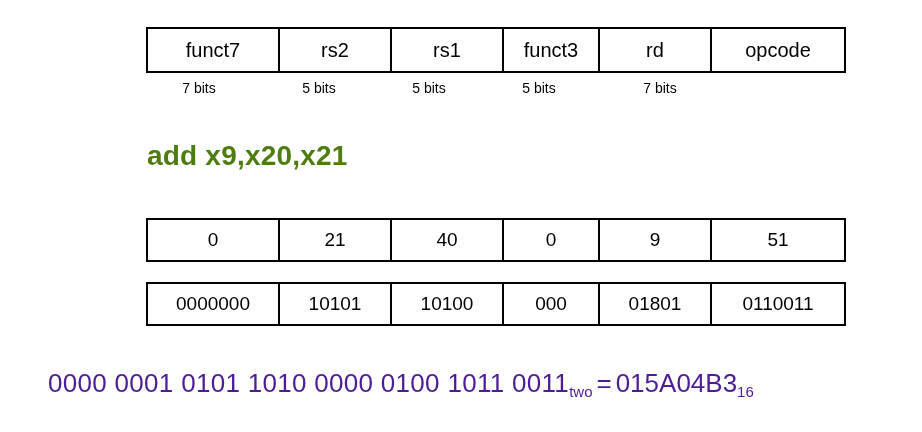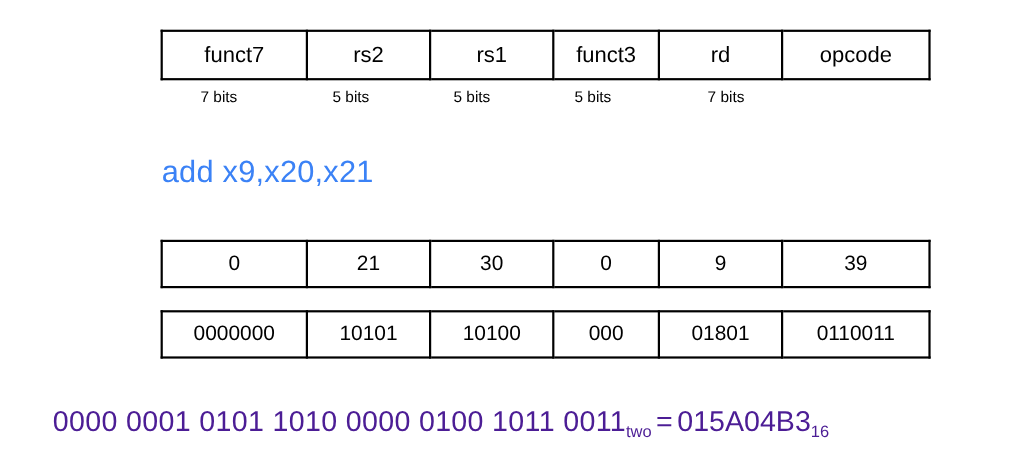--- a/index.html
+++ b/index.html
@@ -149,31 +149,31 @@
     </table>
 
   <div id="bit-widths">
     <div class="bitcell col-0">7 bits</div>
     <div class="bitcell col-1">5 bits</div>
     <div class="bitcell col-2">5 bits</div>
     <div class="bitcell col-4">5 bits</div>
     <div class="bitcell col-5">7 bits</div>
   </div>
 
-  <div id="instruction" style="color: #3b82f6;">add x9,x20,x21</div>
+  <div id="instruction" style="color: #4d7c0f; font-weight: bold;">add x9,x20,x21</div>
 
   <table class="field-table" id="decimal-table">
     <tbody>
         <tr>
       <td class="col-0">0</td>
       <td class="col-1">21</td>
-      <td class="col-2">30</td>
+      <td class="col-2">40</td>
       <td class="col-3">0</td>
       <td class="col-4">9</td>
-      <td class="col-5">39</td>
+      <td class="col-5">51</td>
     </tr>
   </tbody>
     </table>
 
   <table class="field-table" id="binary-table">
     <tbody>
         <tr>
       <td class="col-0">0000000</td>
       <td class="col-1">10101</td>
       <td class="col-2">10100</td>

